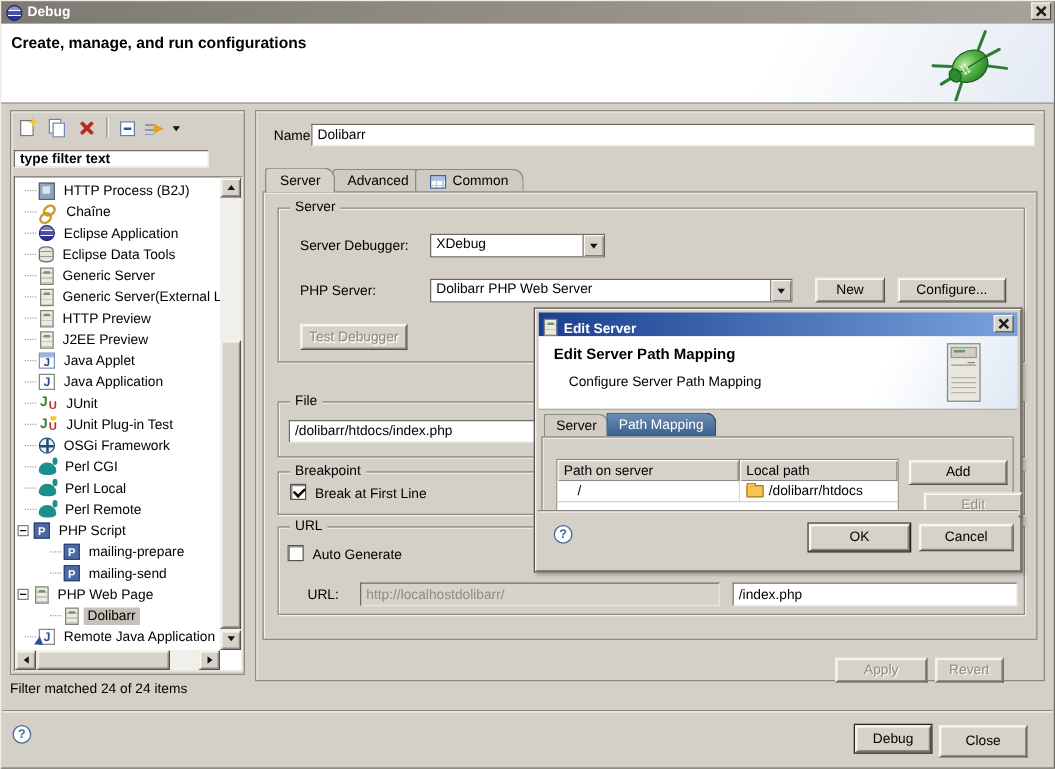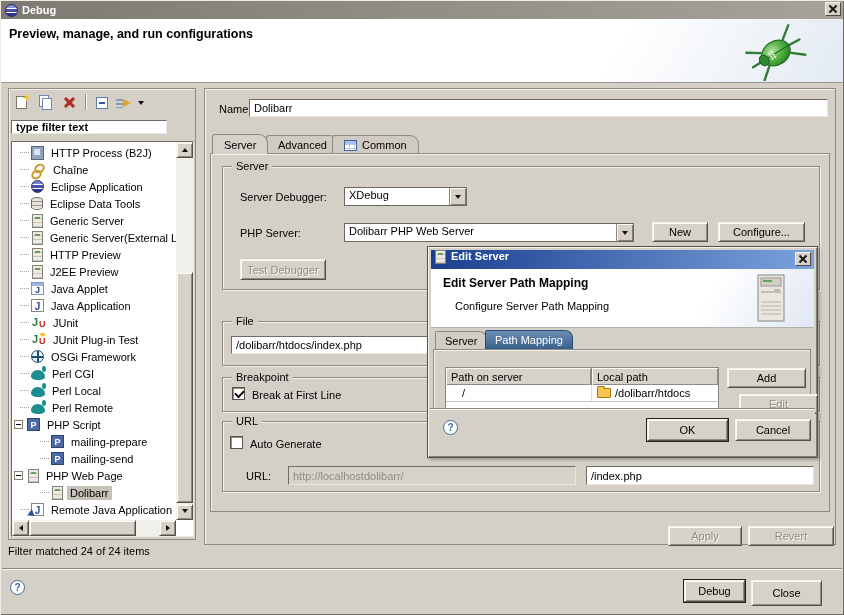--- a/index.html
+++ b/index.html
@@ -138,21 +138,21 @@
   .rightpanel { position:absolute; left:204px; top:88px; width:632px; height:457px;
                 border:1px solid #8d8a82; box-shadow: inset 1px 1px 0 #f3f1ea; }
   .xtab { position:absolute; height:18px; padding:0 11px; display:flex; align-items:center; gap:5px;
           background:#cfcbc3; border:1px solid #8d8a82; border-bottom:none; border-radius:3px 9px 0 0; }
   .xtab.active { height:20px; background:#d6d2ca; z-index:3; }
   .tabpage { position:absolute; border:1px solid #8d8a82; box-shadow: inset 1px 1px 0 #f3f1ea; }
 
   
   .dialog { position:absolute; left:427px; top:246px; width:391px; height:212px; background:#d4d0c8;
             border:1px solid #55524c; box-shadow: inset 1px 1px 0 #f6f3ec, inset -1px -1px 0 #807d76, 2px 2px 3px rgba(0,0,0,.25); z-index:10; }
-  .dtitle { position:absolute; left:3px; top:3px; right:3px; height:19px; display:flex; align-items:flex-start; padding:0 3px;
+  .dtitle { position:absolute; left:3px; top:3px; right:3px; height:19px; display:flex; align-items:flex-end; padding:0 3px;
             background:linear-gradient(90deg,#1a3f8f,#7ba2dd); }
   .dtitle .ttext { color:#fff; font-weight:bold; margin-left:5px; }
   .dbanner { position:absolute; left:3px; top:22px; right:3px; height:59px;
              background:linear-gradient(120deg,#ffffff 70%,#dfe8f4 100%); border-bottom:1px solid #b5b1a9; }
   .dtab { position:absolute; height:18px; padding:0 9px; display:flex; align-items:center;
           background:#d1cdc5; border:1px solid #8d8a82; border-bottom:none; border-radius:2px 8px 0 0; }
   .dtab.active { height:19px; background:linear-gradient(180deg,#6d8cb3,#38618e); color:#fff; border-color:#274b74; z-index:3; }
   .dtabpage { position:absolute; left:5px; top:102px; width:378px; height:70px; border:1px solid #8d8a82; box-shadow: inset 1px 1px 0 #f3f1ea; }
   .maptable { position:absolute; left:17px; top:120px; width:274px; border:1px solid #8a877f; background:#fff; }
   .maptable .hrow { display:flex; height:17px; background:#d6d2ca;text-align:center; }
@@ -173,21 +173,21 @@
 
   <div class="titlebar">
     <span class="eclipse-logo"></span>
     <span class="ttext">Debug</span>
   </div>
   <div class="winbtn">
       <span class="xg"></span>
     </div>
 
   <div class="banner">
-    <div class="btitle">Preview, manage, and run configurations</div>
+    <div class="btitle">Create, manage, and run configurations</div>
     <svg style="position:absolute;right:36px;top:4px" width="62" height="58" viewBox="0 0 62 58">
       <defs>
           <radialGradient id="bg1" cx="40%" cy="35%" r="75%">
         <stop offset="0%" stop-color="#bfe6a8"></stop>
             <stop offset="45%" stop-color="#57b647"></stop>
             <stop offset="100%" stop-color="#1f7a1f"></stop>
       </radialGradient>
         </defs>
       <g transform="rotate(-32 31 30)">
         <g stroke="#2e7d32" stroke-width="2.4" fill="none" stroke-linecap="round">
@@ -381,21 +381,21 @@
   <div class="xtab" style="left:332px;top:135px">
       <span class="table-icon"></span>
       <span>Common</span>
     </div>
   <div class="tabpage" style="left:210px;top:153px;width:620px;height:359px"></div>
 
   <div class="groupbox" style="left:222px;top:166px;width:598px;height:124px">
     <span class="grouplabel">Server</span>
   </div>
   <span class="lbl" style="left:240px;top:191px">Server Debugger:</span>
-  <div class="combo" style="left:344px;top:187px;width:123px">
+  <div class="combo" style="left:344px;top:187px;width:140px">
     <span class="val">XDebug</span>
     <span class="cbtn">
         <span class="tri-down"></span>
       </span>
   </div>
   <span class="lbl" style="left:240px;top:227px">PHP Server:</span>
   <div class="combo" style="left:344px;top:223px;width:290px">
     <span class="val">Dolibarr PHP Web Server</span>
     <span class="cbtn">
         <span class="tri-down"></span>
@@ -419,21 +419,21 @@
   <div class="groupbox" style="left:222px;top:421px;width:598px;height:71px">
     <span class="grouplabel">URL</span>
   </div>
   <span class="cb" style="left:230px;top:436px"></span>
   <span class="lbl" style="left:250px;top:438px">Auto Generate</span>
   <span class="lbl" style="left:246px;top:470px">URL:</span>
   <input class="field gray" style="left: 288px; top: 466px; width: 288px; height: 19px;" value="http://localhostdolibarr/">
   <input class="field" style="left: 586px; top: 466px; width: 228px; height: 19px;" value="/index.php">
 
   <div class="btn disabled" style="left:668px;top:526px;width:74px;height:20px">Apply</div>
-  <div class="btn disabled" style="left:748px;top:526px;width:86px;height:20px">Revert</div>
+  <div class="btn disabled" style="left:748px;top:526px;width:55px;height:20px">Revert</div>
 
   <div class="etchline" style="left:2px;right:2px;top:568px"></div>
   <span class="help" style="left:10px;top:580px"></span>
   <div class="btn default" style="left:684px;top:580px;width:61px;height:22px">Debug</div>
   <div class="btn" style="left:751px;top:580px;width:71px;height:26px">Close</div>
 
   <div class="dialog">
     <div class="dtitle">
       <span class="server-icon" style="position:relative;width:11px;height:14px"></span>
       <span class="ttext">Edit Server</span>

